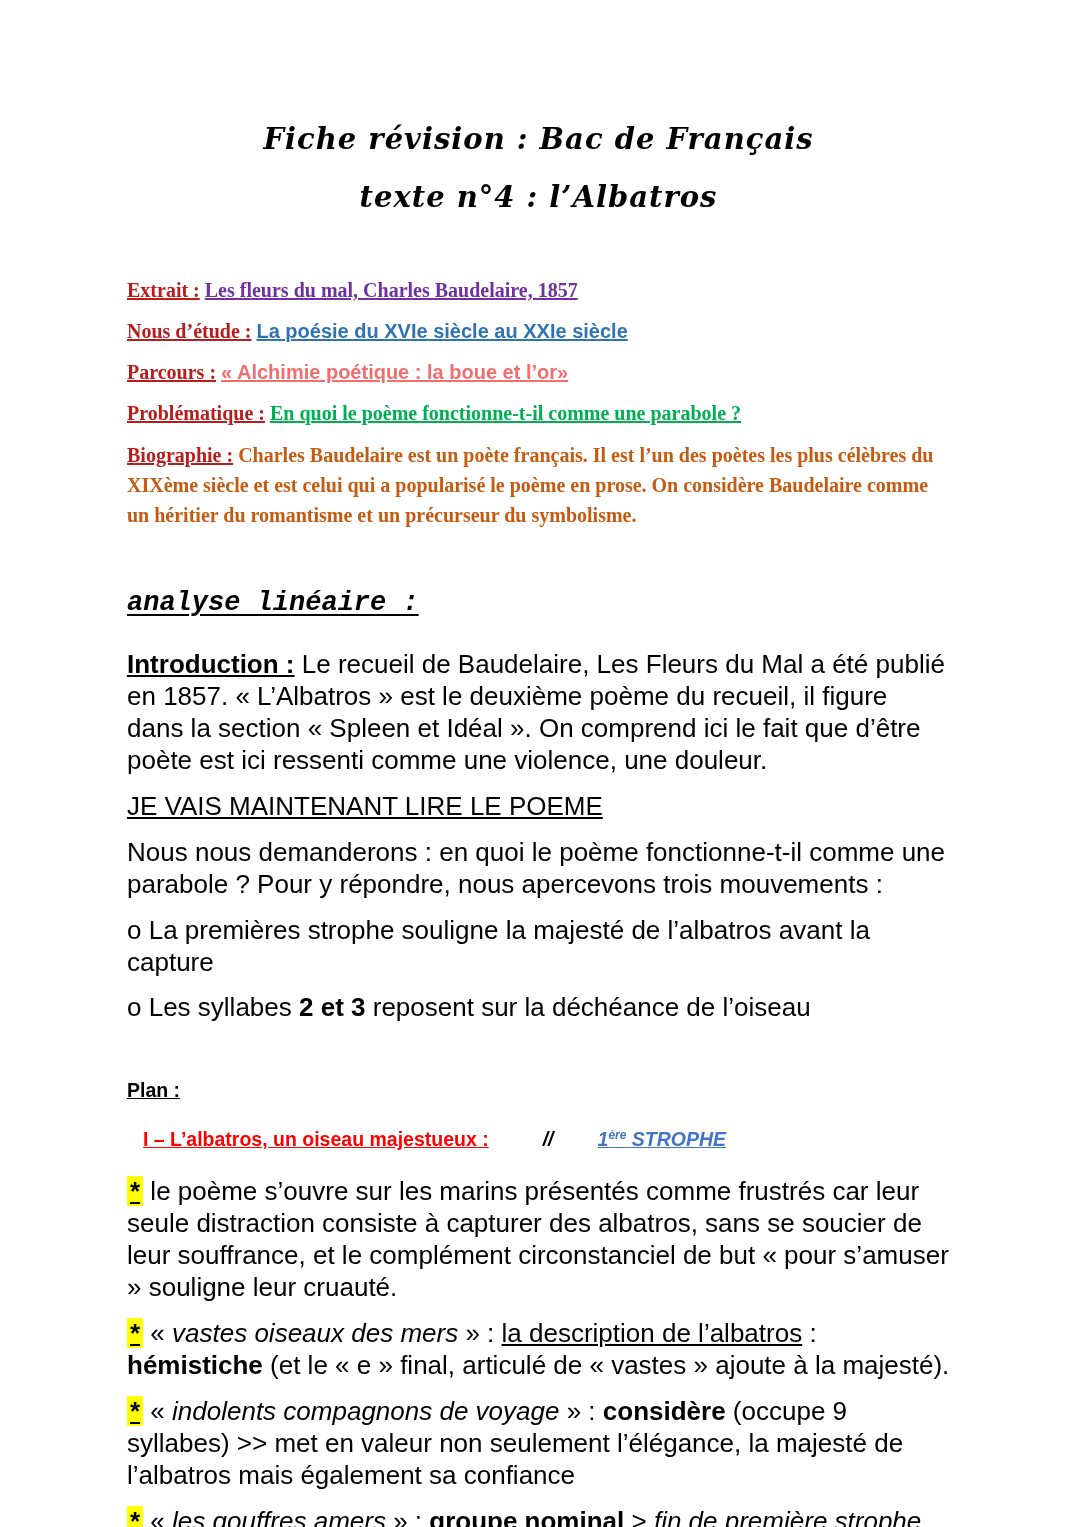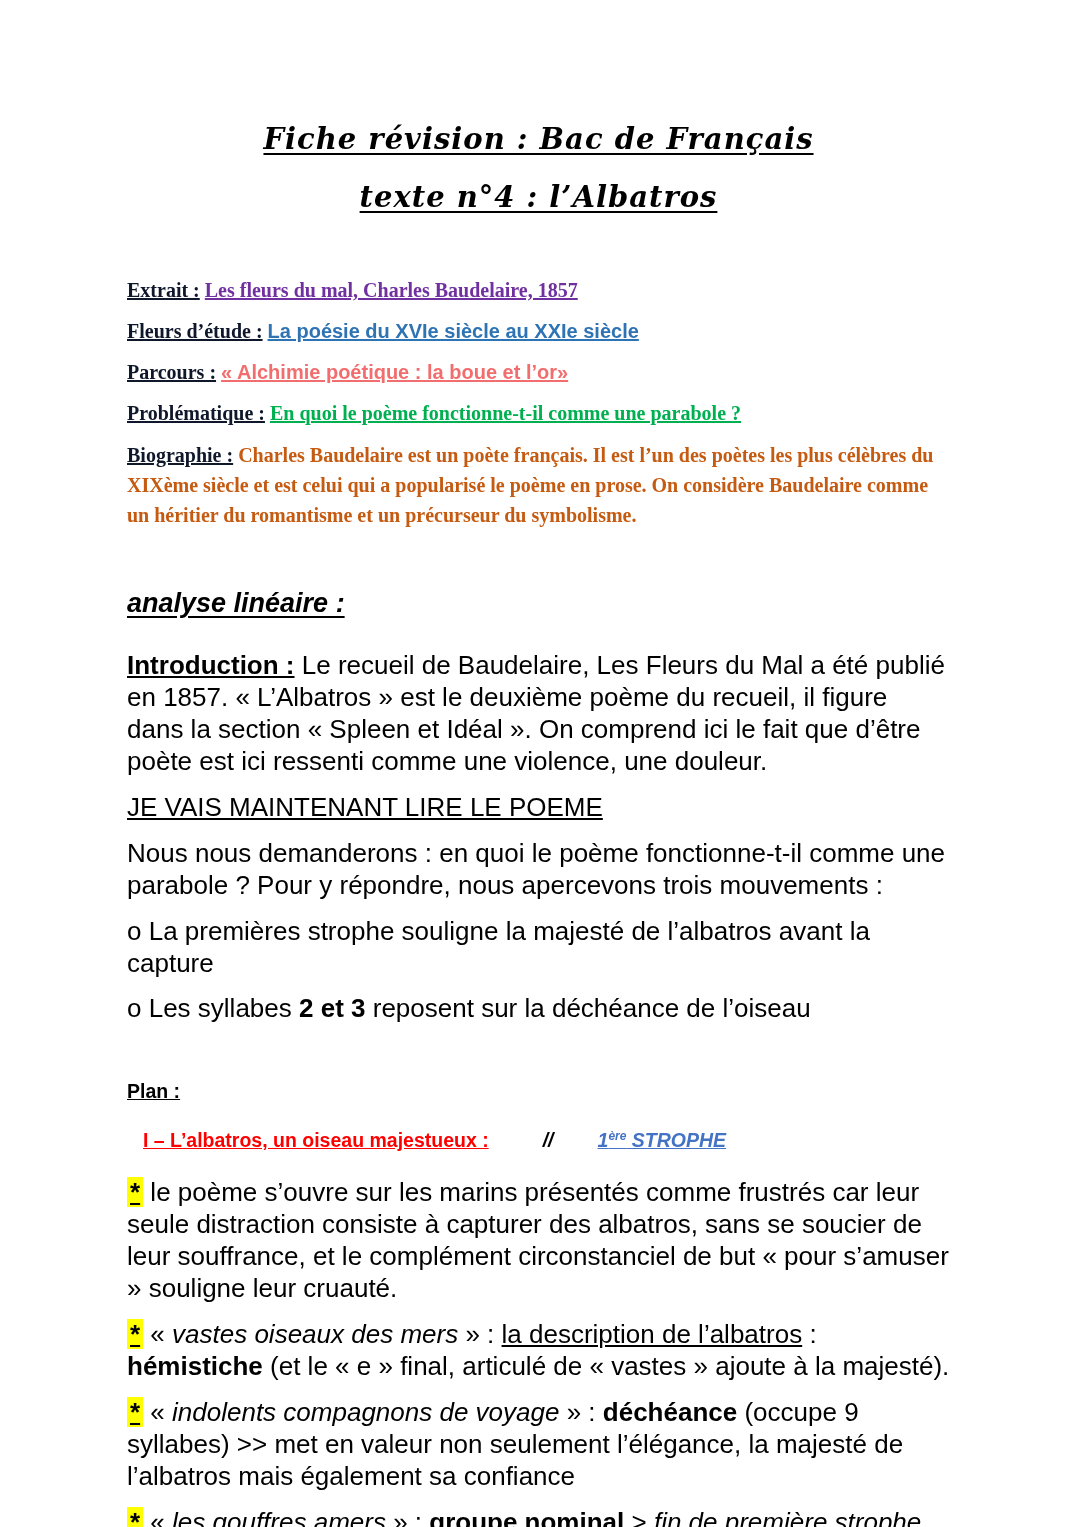--- a/index.html
+++ b/index.html
@@ -16,43 +16,43 @@
   
   .doc-title {
     text-align: center;
     font-family: "DejaVu Serif", serif;
     font-style: italic;
     font-weight: bold;
     font-size: 29px;
     letter-spacing: 1px;
     margin: 0 0 24px 0;
   }
-  .doc-title span { text-decoration: underline; text-underline-offset: 4px; }
+  .doc-title span { text-underline-offset: 4px; }
 
   
   .meta-block { margin-top: 62px; }
   .meta-line {
     font-family: "Liberation Serif", serif;
     font-weight: bold;
     font-size: 20px;
     line-height: 28px;
     margin: 0 0 13px 0;
   }
-  .meta-label { color: #0f172a; text-decoration: underline; }
+  .meta-label { color: #b91c1c; text-decoration: underline; }
   .u { text-decoration: underline; }
   .v-extrait { color: var(--c-extrait); text-decoration: underline; font-family: "Liberation Serif", serif; }
   .v-objet { color: var(--c-objet); text-decoration: underline; font-family: "Liberation Sans", sans-serif; }
   .v-parcours { color: var(--c-parcours); text-decoration: underline; font-family: "Liberation Sans", sans-serif; }
   .v-problematique { color: var(--c-problematique); text-decoration: underline; font-family: "Liberation Serif", serif; }
   .bio-line { margin-bottom: 0; line-height: 30px; }
   .v-biographie { color: var(--c-biographie); font-family: "Liberation Serif", serif; }
 
   
   .script-heading {
-    font-family: Liberation Sans, sans-serif;
+    font-family: Liberation Mono, monospace;
     font-style: italic;
     font-weight: bold;
     font-size: 27px;
     margin: 58px 0 30px 0;
   }
   .script-heading span { text-decoration: underline; text-underline-offset: 4px; }
 
   .body-p {
     font-size: 26px;
     line-height: 32px;
@@ -102,21 +102,21 @@
 
   <h1 class="doc-title"><span>Fiche révision : Bac de Français</span></h1>
   <h1 class="doc-title"><span>texte n°4 : l’Albatros</span></h1>
 
   <div class="meta-block">
     <p class="meta-line">
       <span class="meta-label">Extrait :</span>
       <span class="v-extrait">Les fleurs du mal, Charles Baudelaire, 1857</span>
     </p>
     <p class="meta-line">
-      <span class="meta-label">Fleurs d’étude :</span>
+      <span class="meta-label">Nous d’étude :</span>
       <span class="v-objet">La poésie du XVIe siècle au XXIe siècle</span>
     </p>
     <p class="meta-line">
       <span class="meta-label">Parcours :</span>
       <span class="v-parcours">« Alchimie poétique : la boue et l’or»</span>
     </p>
     <p class="meta-line">
       <span class="meta-label">Problématique :</span>
       <span class="v-problematique">En quoi le poème fonctionne-t-il comme une parabole ?</span>
     </p>
@@ -156,20 +156,20 @@
   <p class="body-p bullet">
     <span class="star">*</span><span> le poème s’ouvre sur les marins présentés comme frustrés car leur seule distraction consiste à capturer des albatros, sans se soucier de leur souffrance, et le complément circonstanciel de but « pour s’amuser » souligne leur cruauté.</span>
   </p>
 
 
   <p class="body-p bullet">
     <span class="star">*</span><span> « </span><span class="i">vastes oiseaux des mers</span><span> » : </span><span class="u">la description de l’albatros</span><span> : </span><span class="b">hémistiche</span><span> (et le « e » final, articulé de « vastes » ajoute à la majesté).</span>
   </p>
 
   <p class="body-p bullet">
-    <span class="star">*</span><span>  « </span><span class="i">indolents compagnons de voyage</span><span> » : </span><span class="b">déchéance</span><span> (occupe 9 syllabes) &gt;&gt; met en valeur non seulement l’élégance, la majesté de l’albatros mais également sa confiance</span>
+    <span class="star">*</span><span>  « </span><span class="i">indolents compagnons de voyage</span><span> » : </span><span class="b">considère</span><span> (occupe 9 syllabes) &gt;&gt; met en valeur non seulement l’élégance, la majesté de l’albatros mais également sa confiance</span>
   </p>
 
   <p class="body-p bullet">
     <span class="star">*</span><span> « </span><span class="i">les gouffres amers</span><span> » : </span><span class="b">groupe nominal</span><span> &gt; </span><span class="i">fin de première strophe</span><span> &gt;&gt; </span><span class="u">calvaire que va vivre l’oiseau</span>
   </p>
 
 </div>
 
 </body></html>

